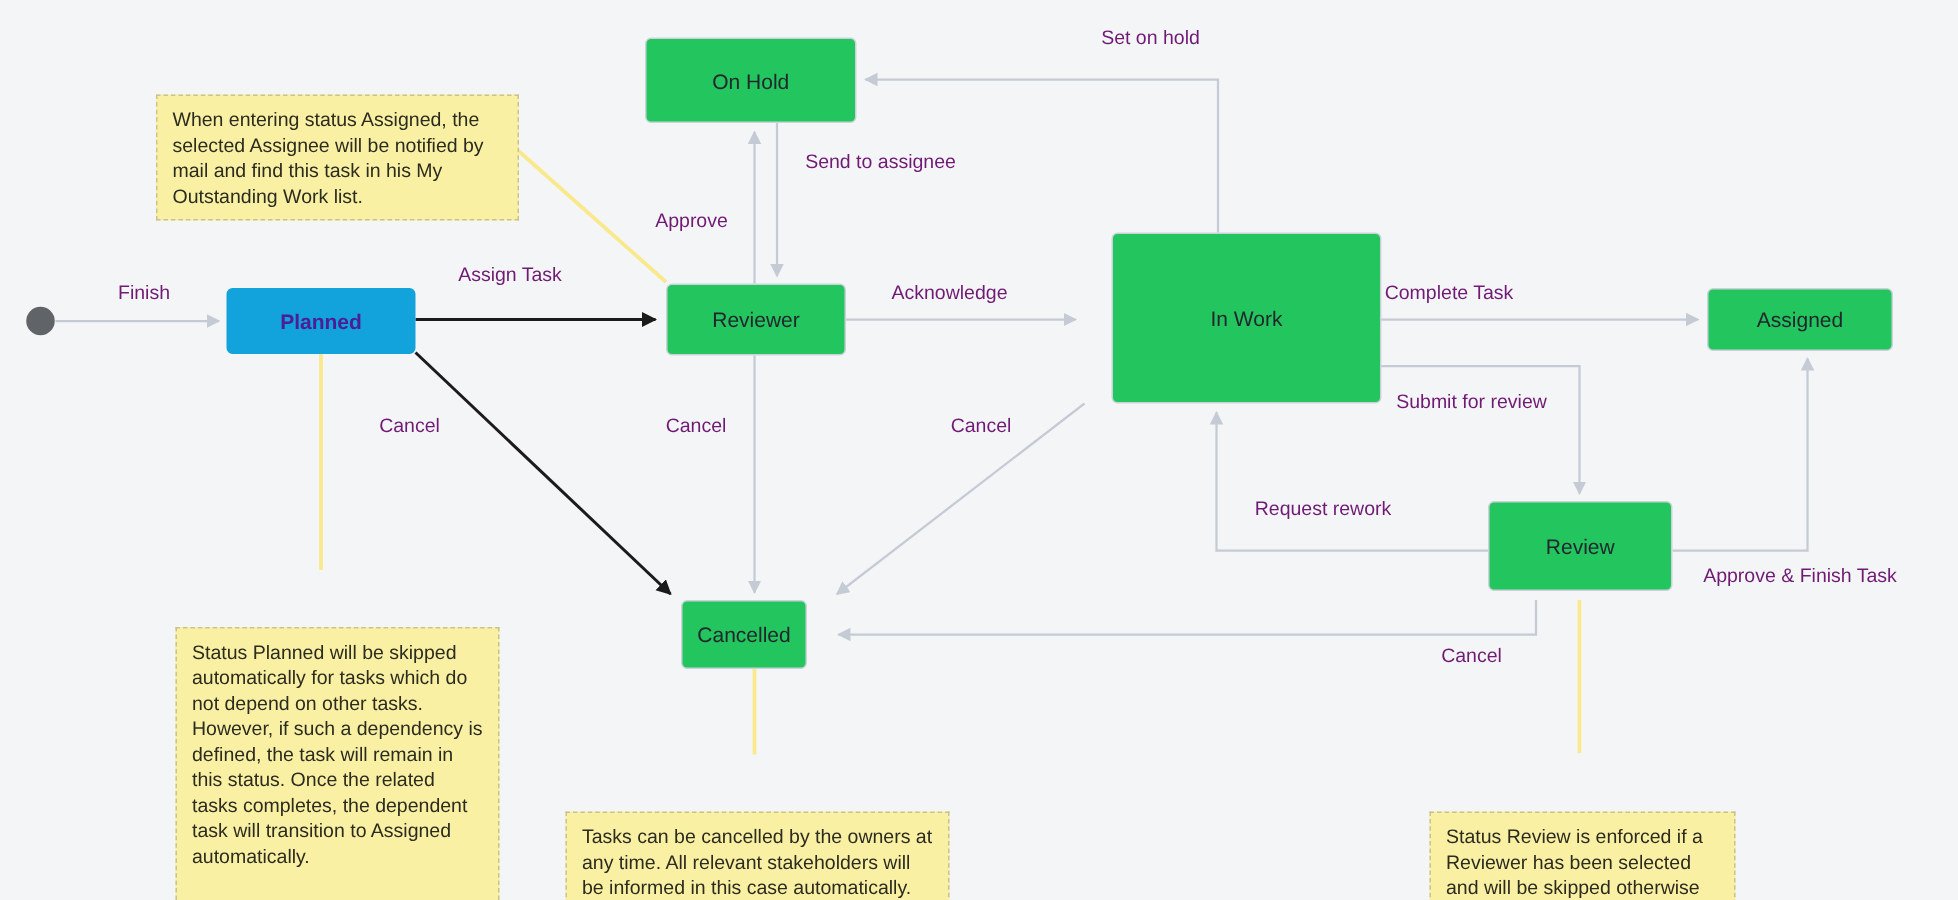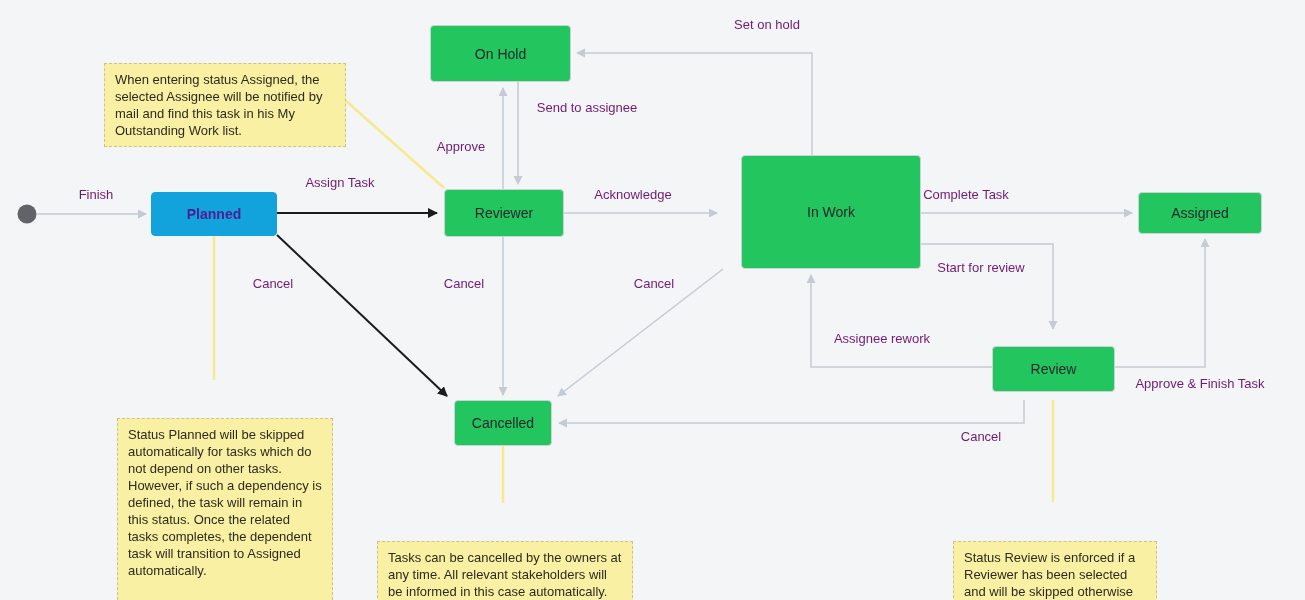--- a/index.html
+++ b/index.html
@@ -76,39 +76,39 @@
   </div>
   <div class="node" style="left:444px;top:189px;width:120px;height:48px">
     <span>Reviewer</span>
   </div>
   <div class="node" style="left:741px;top:155px;width:180px;height:114px">
     <span>In Work</span>
   </div>
   <div class="node" style="left:1138px;top:192px;width:124px;height:42px">
     <span>Assigned</span>
   </div>
-  <div class="node" style="left:992px;top:346px;width:123px;height:46px">
+  <div class="node" style="left:992px;top:334px;width:123px;height:60px">
     <span>Review</span>
   </div>
-  <div class="node" style="left:454px;top:400px;width:98px;height:46px">
+  <div class="node" style="left:454px;top:400px;width:84px;height:46px">
     <span>Cancelled</span>
   </div>
 
   <span class="elabel" style="left:96px;top:187px">Finish</span>
   <span class="elabel" style="left:340px;top:175px">Assign Task</span>
   <span class="elabel" style="left:633px;top:187px">Acknowledge</span>
   <span class="elabel" style="left:966px;top:187px">Complete Task</span>
   <span class="elabel" style="left:767px;top:17px">Set on hold</span>
   <span class="elabel" style="left:587px;top:100px">Send to assignee</span>
   <span class="elabel" style="left:461px;top:139px">Approve</span>
   <span class="elabel" style="left:273px;top:276px">Cancel</span>
   <span class="elabel" style="left:464px;top:276px">Cancel</span>
   <span class="elabel" style="left:654px;top:276px">Cancel</span>
-  <span class="elabel" style="left:981px;top:260px">Start for review</span>
-  <span class="elabel" style="left:882px;top:331px">Assignee rework</span>
+  <span class="elabel" style="left:981px;top:260px">Submit for review</span>
+  <span class="elabel" style="left:882px;top:331px">Request rework</span>
   <span class="elabel" style="left:1200px;top:376px">Approve &amp; Finish Task</span>
   <span class="elabel" style="left:981px;top:429px">Cancel</span>
 
   <div class="note" style="left:104px;top:26px;width:242px;min-height:77px">
     <span>When entering status Assigned, the selected Assignee will be notified by mail and find this task in his My Outstanding Work list.</span>
   </div>
   <div class="note" style="left:117px;top:381px;width:216px;min-height:187px">
     <span>Status Planned will be skipped automatically for tasks which do not depend on other tasks. However, if such a dependency is defined, the task will remain in this status. Once the related tasks completes, the dependent task will transition to Assigned automatically.</span>
   </div>
   <div class="note" style="left:377px;top:504px;width:256px;min-height:62px">

